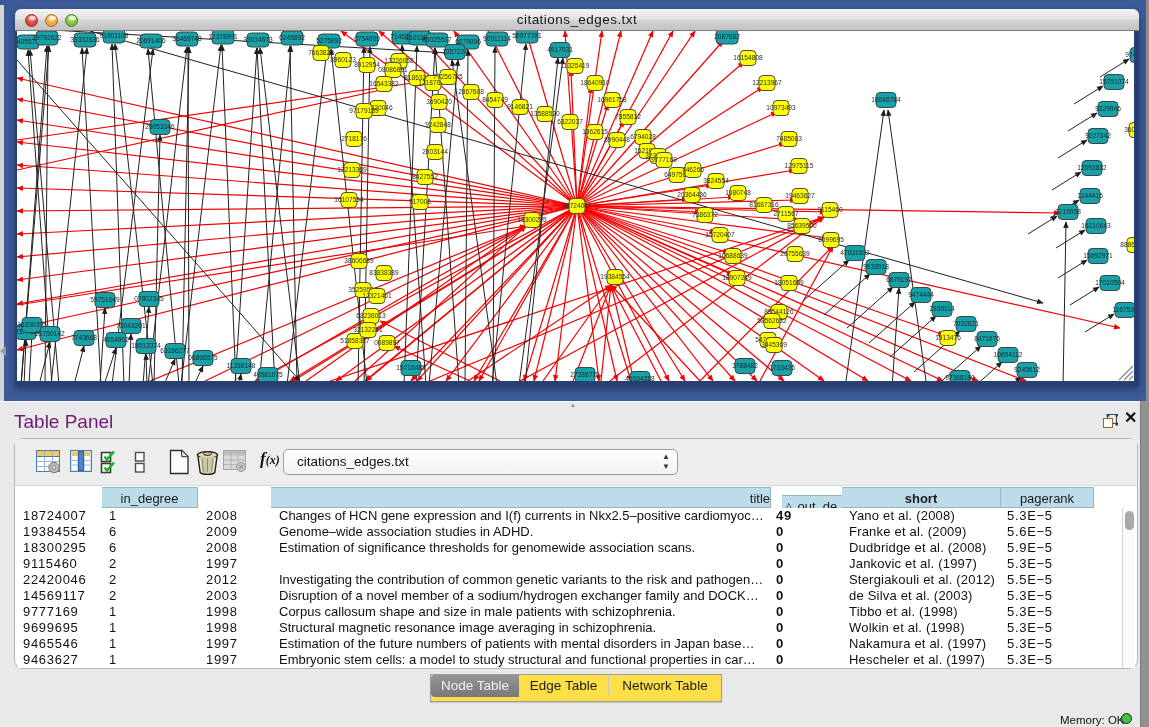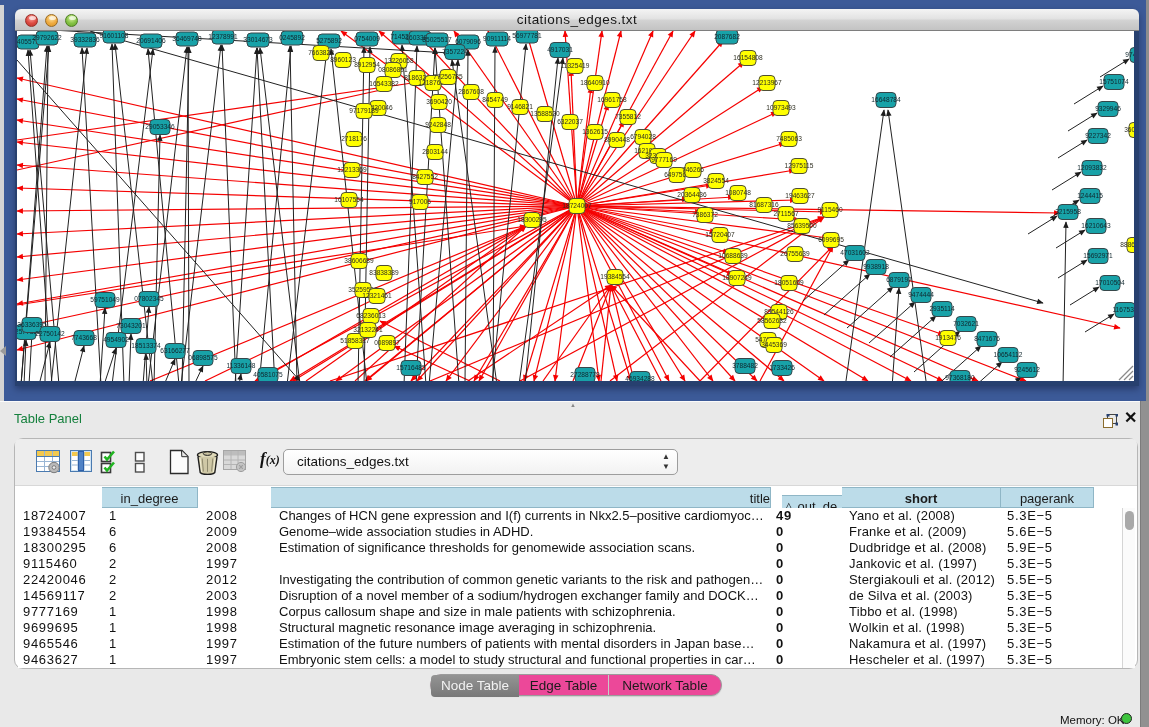--- a/index.html
+++ b/index.html
@@ -11,21 +11,21 @@
  background:linear-gradient(#f4f4f4,#e3e3e3 45%,#d2d2d2 55%,#c3c3c3);border-bottom:1px solid #7e7e7e;}
 #title {position:absolute;left:0;right:0;top:2.5px;text-align:center;font-size:13.5px;letter-spacing:0.45px;color:#161616;}
 .tl {position:absolute;top:5px;width:13px;height:13px;border-radius:50%;}
 .tl::after {content:'';position:absolute;left:2.5px;top:1px;width:7px;height:4px;border-radius:50%;background:rgba(255,255,255,0.65);}
 #tl1 {left:10px;background:radial-gradient(circle at 50% 30%,#fm 0%,#e 0%);
  background:radial-gradient(circle at 50% 28%,#fda49e,#dd4a41 55%,#b8352c);border:1px solid #992e27;}
 #tl2 {left:30px;background:radial-gradient(circle at 50% 28%,#fde5a2,#efab41 55%,#d99727);border:1px solid #9a6a23;}
 #tl3 {left:50px;background:radial-gradient(circle at 50% 28%,#d8f3a0,#84c244 55%,#67a52e);border:1px solid #4d7d23;}
 #canvas {position:absolute;left:2px;top:22px;width:1117px;height:350px;background:#ffffff;overflow:hidden;}
 #panel {position:absolute;left:0;top:401px;width:1149px;height:326px;background:#e9e9e9;border-top:1px solid #fbfbfb;}
-#ptitle {position:absolute;left:14px;top:9px;font-size:13px;color:#15803d;}
+#ptitle {position:absolute;left:14px;top:9px;font-size:19px;color:#701a75;}
 #pclose {position:absolute;left:1124px;top:6px;font-size:16px;font-weight:bold;color:#111;}
 #box {position:absolute;left:14px;top:36px;width:1124px;height:231px;border:1px solid #b6b6b6;
  border-radius:9px;background:#ffffff;}
 #toolrow {position:absolute;left:0;top:0;width:1122px;height:47px;background:#ededed;border-radius:5px 5px 0 0;border-bottom:1px solid #d8d8d8;}
 #dd {position:absolute;left:268px;top:10px;width:395px;height:26px;background:linear-gradient(#ffffff,#f2f2f2);
  border:1px solid #9d9d9d;border-radius:5px;font-size:13.5px;color:#111;}
 #ddt {position:absolute;left:13px;top:4px;}
 #dds {position:absolute;right:7px;top:2px;font-size:8px;color:#333;line-height:10px;}
 #thead {position:absolute;left:3px;top:48px;height:21px;font-size:13px;color:#1a1a1a;}
 .hc {position:absolute;top:0;height:21px;background:#bcdce9;border-right:1px solid #8fb6c6;
@@ -34,22 +34,22 @@
 #hc1 {left:84px;width:96px;} #hc2 {left:180px;width:73px;margin-top:30px;} #hc3 {left:253px;width:500px;text-align:right;}
 #hc4 {left:764px;width:71px;margin-top:8px;} #hc5 {left:824px;width:159px;font-weight:bold;} #hc6 {left:983px;width:93px;}
 #tbody {position:absolute;left:3px;top:69px;width:1107px;height:160px;font-size:13px;letter-spacing:0.7px;color:#111;background:#fff;}
 .tr {position:relative;height:16px;line-height:16px;white-space:nowrap;}
 .tr span {position:absolute;top:0;}
 .c0 {left:5px;} .c1 {left:91px;} .c2 {left:188px;} .c3 {left:261px;}
 .c4 {left:758px;font-weight:bold;} .c5 {left:831px;letter-spacing:0.2px;} .c6 {left:989px;}
 .c3 {letter-spacing:0;max-width:492px;overflow:hidden;}
 #vsb {position:absolute;right:2px;top:69px;width:13px;height:160px;background:#fbfbfb;border-left:1px solid #d5d5d5;}
 #vsbt {position:absolute;left:2px;top:3px;width:9px;height:19px;border-radius:5px;background:#a9a9a9;}
-#tabs {position:absolute;left:430px;top:272px;height:22px;white-space:nowrap;border:1px solid #9b9b9b;border-radius:11px;
- background:#ec4899;font-size:13.5px;box-shadow:0 1px 1px rgba(0,0,0,0.12);}
+#tabs {position:absolute;left:430px;top:272px;height:28px;white-space:nowrap;border:1px solid #9b9b9b;border-radius:0;
+ background:#fde047;font-size:13.5px;box-shadow:0 1px 1px rgba(0,0,0,0.12);}
 .tab {display:inline-block;height:22px;line-height:22px;text-align:center;color:#1c1c1c;vertical-align:top;}
 #tab1 {width:88px;} #tab2 {width:89px;} #tab3 {width:112px;}
 #tab1 {background:linear-gradient(#949494,#787878);color:#f2f2f2;border-radius:4px 0 0 4px;width:88px;}
 .tsep {display:inline-block;width:1px;height:20px;background:#c9c9c9;vertical-align:top;}
 #mem {position:absolute;left:1060px;top:312px;font-size:11.5px;color:#111;}
 #memdot {position:absolute;left:1121px;top:311px;width:11px;height:11px;border-radius:50%;background:#3ec43e;border:1px solid #222;}
 #rstrip {position:absolute;left:1146px;top:0;width:3px;height:401px;background:#8d8d8d;}
 #rstrip2 {position:absolute;left:1140px;top:401px;width:9px;height:326px;background:#919191;border-left:1px solid #7c7c7c;}
 #handle {position:absolute;left:567px;top:1px;width:12px;height:4px;color:#888;font-size:6px;line-height:4px;text-align:center;}
 .ticon {position:absolute;top:10px;}

